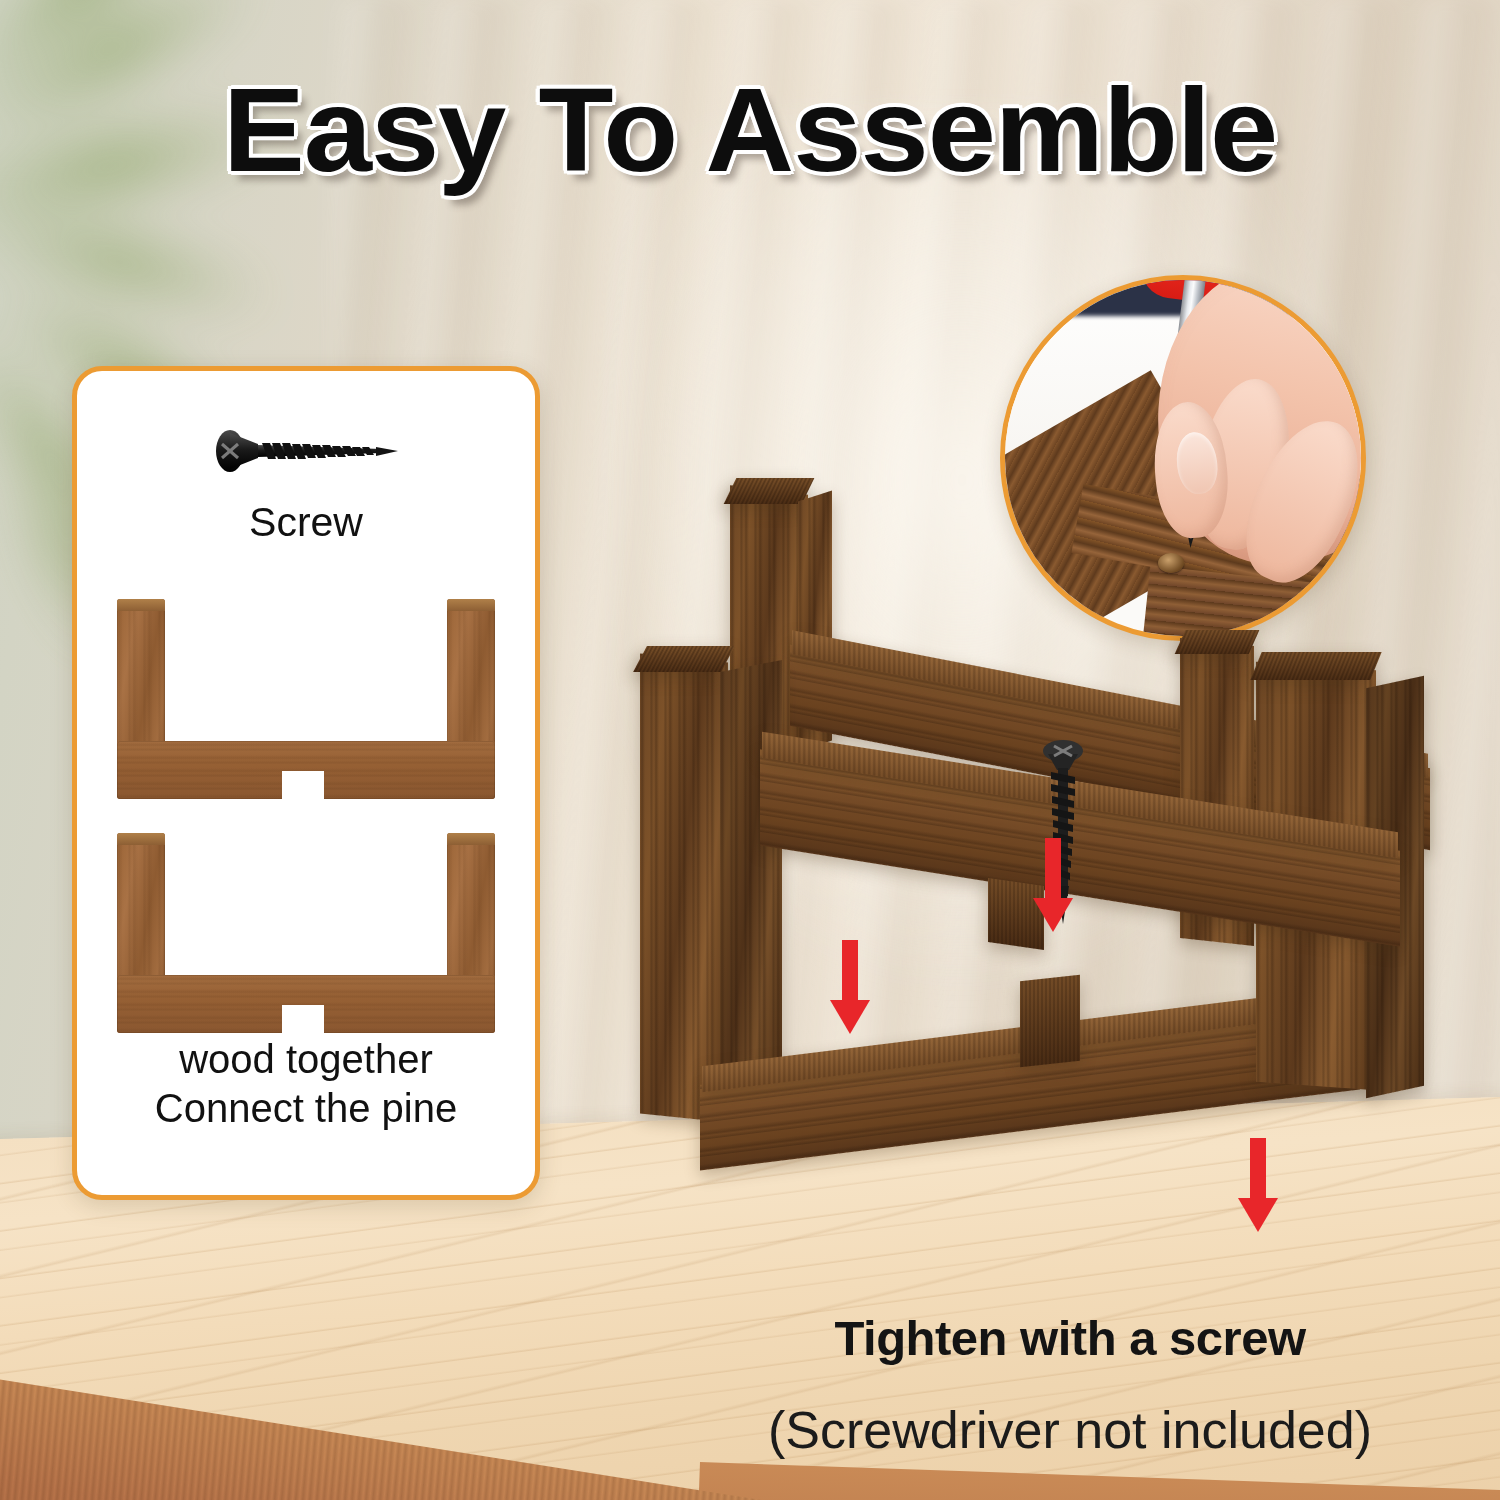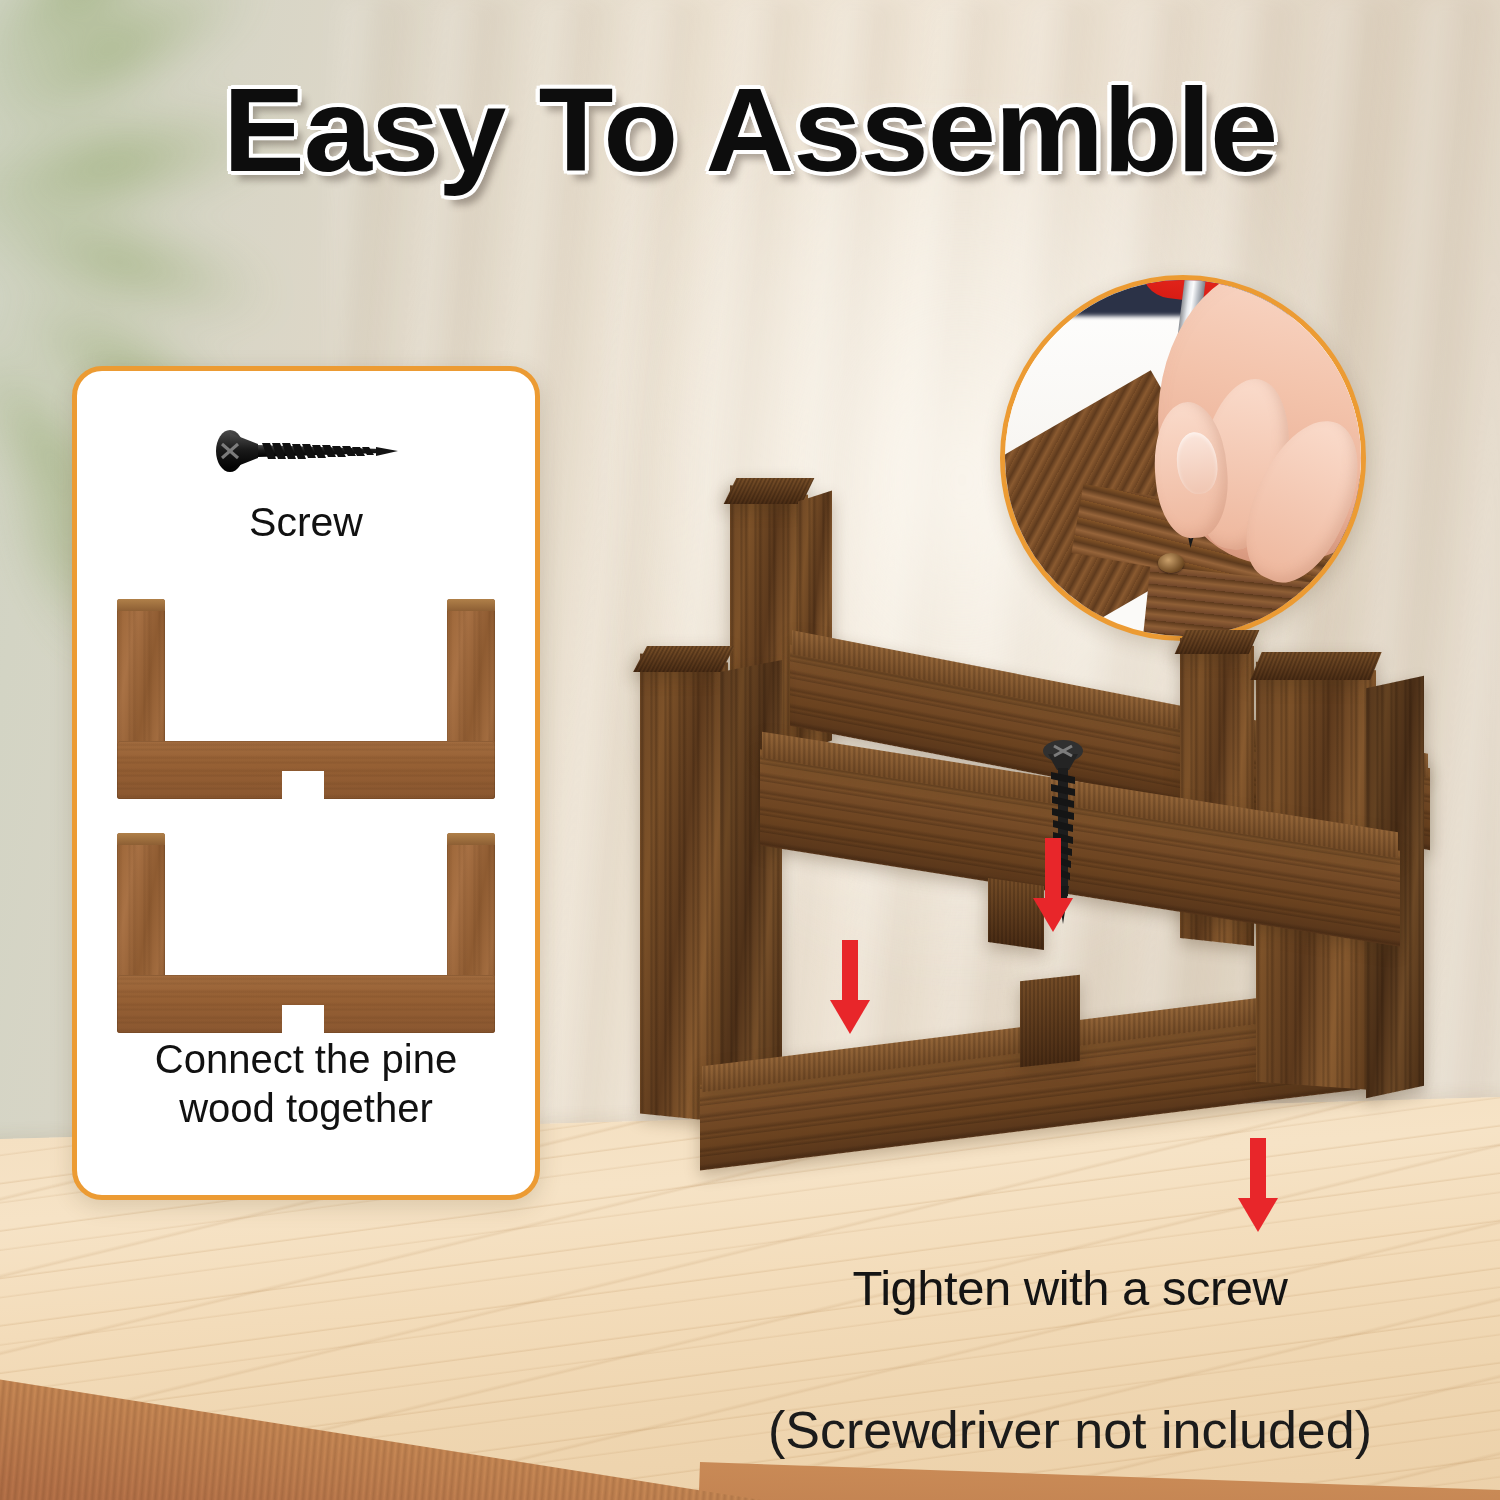--- a/index.html
+++ b/index.html
@@ -270,22 +270,22 @@
   
   .arrow{position:absolute;}
   .arrow .shaft{position:absolute;left:50%;transform:translateX(-50%);top:0;background:#e8262a;}
   .arrow .head{position:absolute;left:50%;transform:translateX(-50%);width:0;height:0;border-left:20px solid transparent;border-right:20px solid transparent;border-top:34px solid #e8262a;}
 
   
   .float-screw{position:absolute;left:1042px;top:738px;}
 
   
   .cap-main{
-    position:absolute;left:740px;width:660px;top:1260px;text-align:center;
-    font-size:49px;font-weight:normal;color:#141414;letter-spacing:-.5px;
+    position:absolute;left:740px;width:660px;top:1310px;text-align:center;
+    font-size:49px;font-weight:bold;color:#141414;letter-spacing:-.5px;
     white-space:nowrap;
   }
   .cap-sub{
     position:absolute;left:740px;width:660px;top:1400px;text-align:center;
     font-size:52px;color:#1b1b1b;white-space:nowrap;
   }
 </style>
 </head>
 <body>
 
@@ -372,22 +372,22 @@
         <div class="ub-arm" style="left:0;top:0;width:48px;height:200px;"></div>
         <div class="ub-arm" style="right:0;top:0;width:48px;height:200px;"></div>
         <div class="ub-base" style="left:0;bottom:0;width:378px;height:58px;"></div>
         <div class="ub-notch" style="left:165px;bottom:0;width:42px;height:28px;"></div>
         <div style="position:absolute;left:0;top:0;width:48px;height:12px;background:linear-gradient(180deg,#b08049,#8d5f34);border-radius:3px 3px 0 0;"></div>
         <div style="position:absolute;right:0;top:0;width:48px;height:12px;background:linear-gradient(180deg,#b08049,#8d5f34);border-radius:3px 3px 0 0;"></div>
       </div>
     </div>
 
     <div class="card-caption">
+      <div>wood together</div>
       <div>Connect the pine</div>
-      <div>wood together</div>
     </div>
   </div>
 
   <div class="inset">
     <div class="inset-wallA"></div>
     <div class="inset-dark"></div>
 
     <div class="inset-plankL"></div>
     <div class="inset-plankR"></div>
     <div class="inset-plankB"></div>

